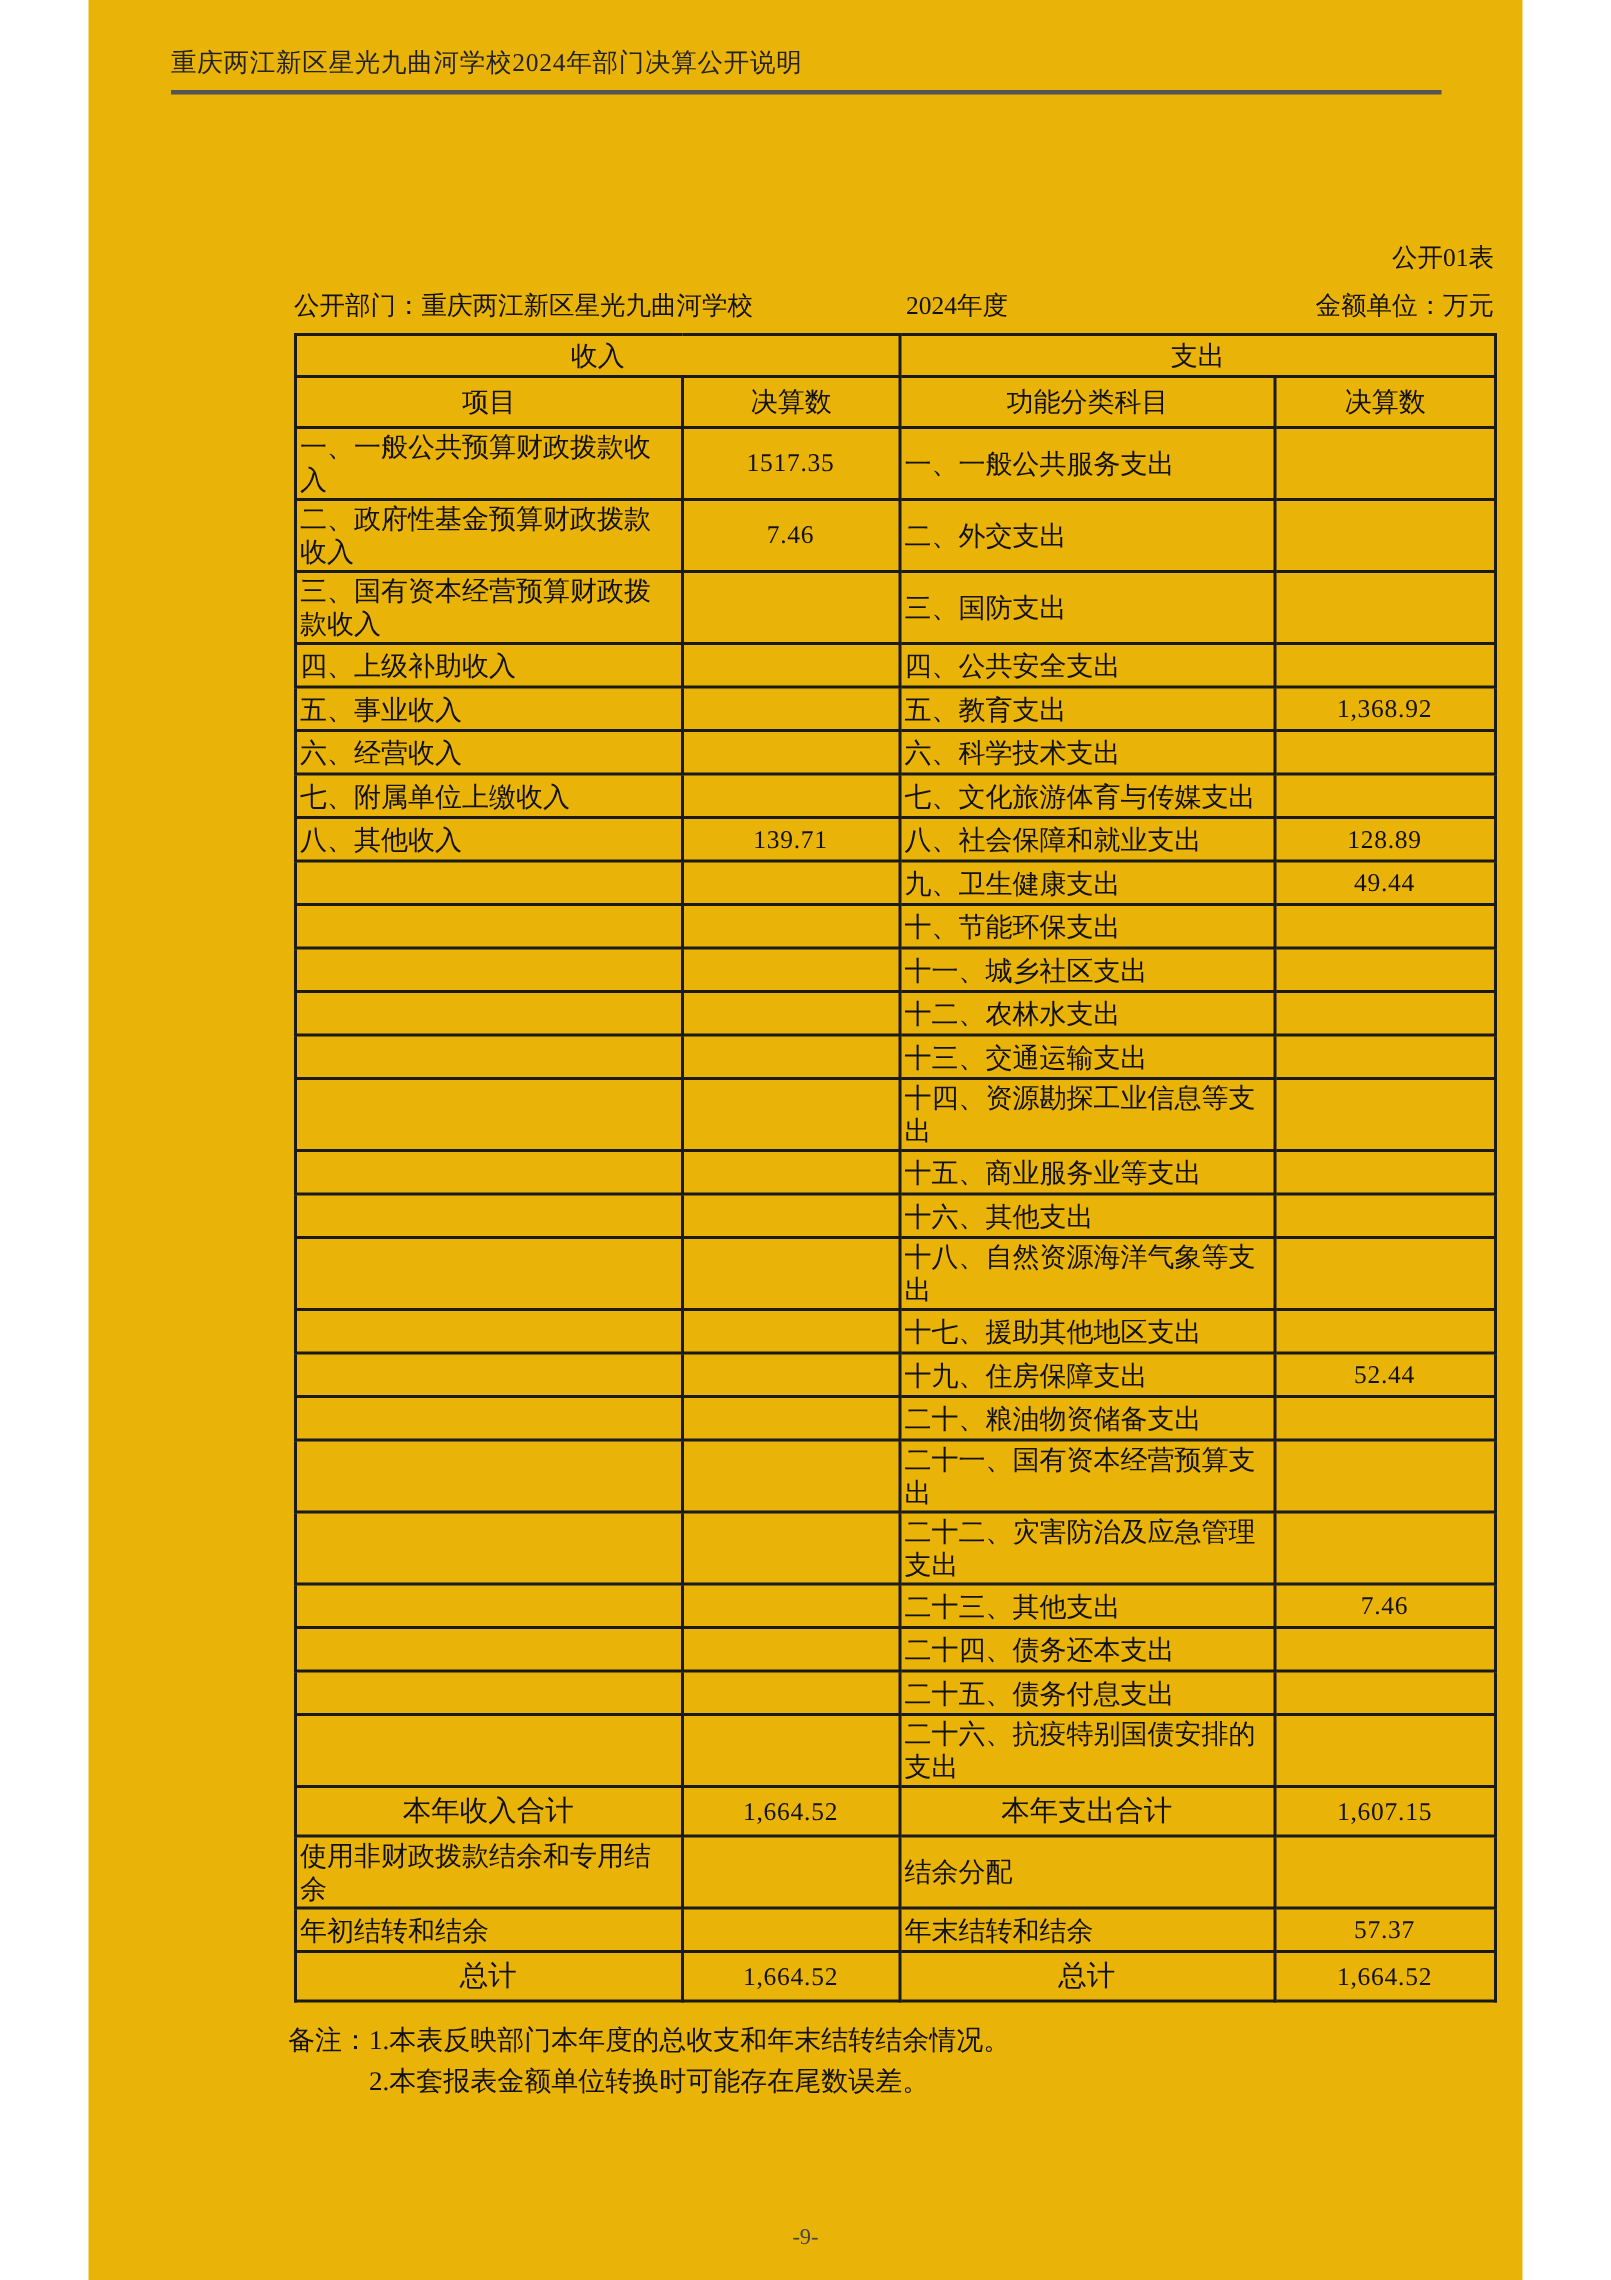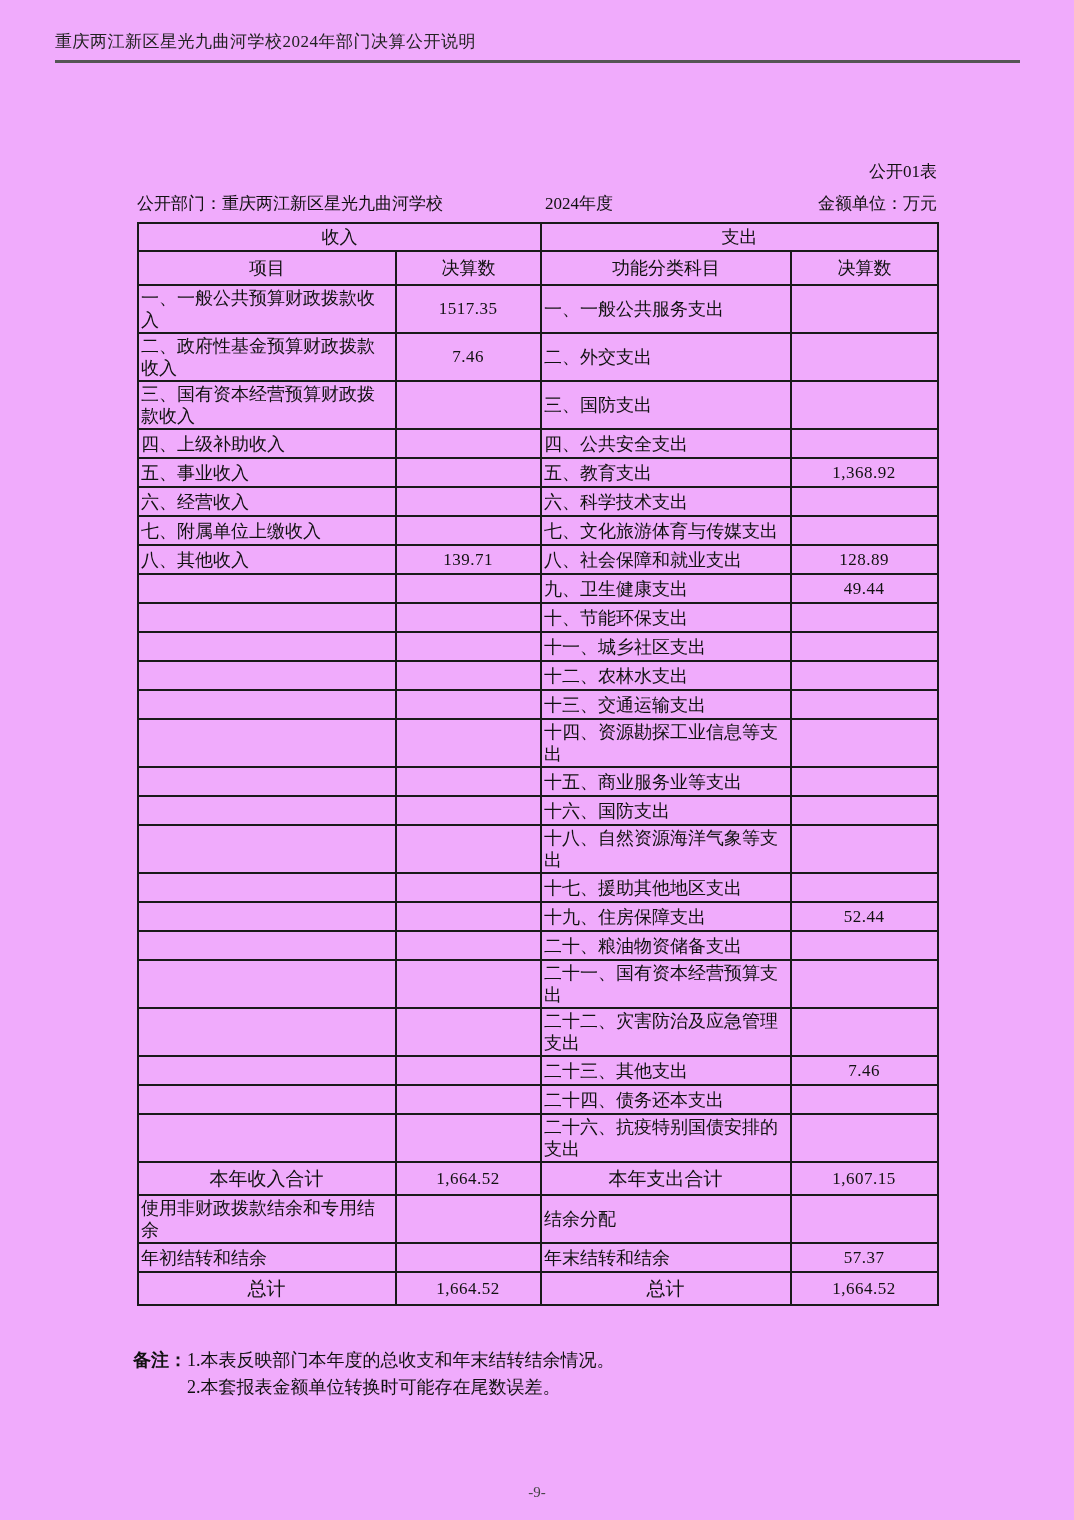--- a/index.html
+++ b/index.html
@@ -1,22 +1,22 @@
 <!DOCTYPE html>
 <html lang="zh"><head>
 <meta charset="utf-8">
 <style>
   * { margin: 0; padding: 0; box-sizing: border-box; }
   html, body { background: #ffffff; }
   .page {
     position: relative;
-    width: 1074px;
+    width: 956px;
     height: 1520px;
     margin: 0 auto;
-    background: #f0abfc;
+    background: #eab308;
     color: #111;
     font-family: "Liberation Serif", "DejaVu Serif", serif;
     overflow: hidden;
   }
   .doc-header {
     position: absolute;
     top: 30px;
     left: 55px;
     right: 54px;
   }
@@ -99,21 +99,21 @@
   }
   .notes {
     position: absolute;
     top: 1347px;
     left: 133px;
     width: 880px;
     display: flex;
     font-size: 18px;
     line-height: 27px;
   }
-  .notes-label { white-space: nowrap; font-weight: bold; }
+  .notes-label { white-space: nowrap; }
   .page-number {
     position: absolute;
     top: 1484px;
     left: 0;
     width: 100%;
     text-align: center;
     font-size: 15px;
     color: #444;
   }
 </style>
@@ -242,21 +242,21 @@
         </tr>
         <tr>
           <td class="cell label"></td>
           <td class="cell value"></td>
           <td class="cell label">十五、商业服务业等支出</td>
           <td class="cell value"></td>
         </tr>
         <tr>
           <td class="cell label"></td>
           <td class="cell value"></td>
-          <td class="cell label">十六、国防支出</td>
+          <td class="cell label">十六、其他支出</td>
           <td class="cell value"></td>
         </tr>
         <tr>
           <td class="cell label"></td>
           <td class="cell value"></td>
           <td class="cell label">十八、自然资源海洋气象等支出</td>
           <td class="cell value"></td>
         </tr>
         <tr>
           <td class="cell label"></td>
@@ -291,20 +291,26 @@
         <tr>
           <td class="cell label"></td>
           <td class="cell value"></td>
           <td class="cell label">二十三、其他支出</td>
           <td class="cell value">7.46</td>
         </tr>
         <tr>
           <td class="cell label"></td>
           <td class="cell value"></td>
           <td class="cell label">二十四、债务还本支出</td>
+          <td class="cell value"></td>
+        </tr>
+        <tr>
+          <td class="cell label"></td>
+          <td class="cell value"></td>
+          <td class="cell label">二十五、债务付息支出</td>
           <td class="cell value"></td>
         </tr>
         <tr>
           <td class="cell label"></td>
           <td class="cell value"></td>
           <td class="cell label">二十六、抗疫特别国债安排的支出</td>
           <td class="cell value"></td>
         </tr>
         <tr class="total-row">
           <td class="cell label">本年收入合计</td>

